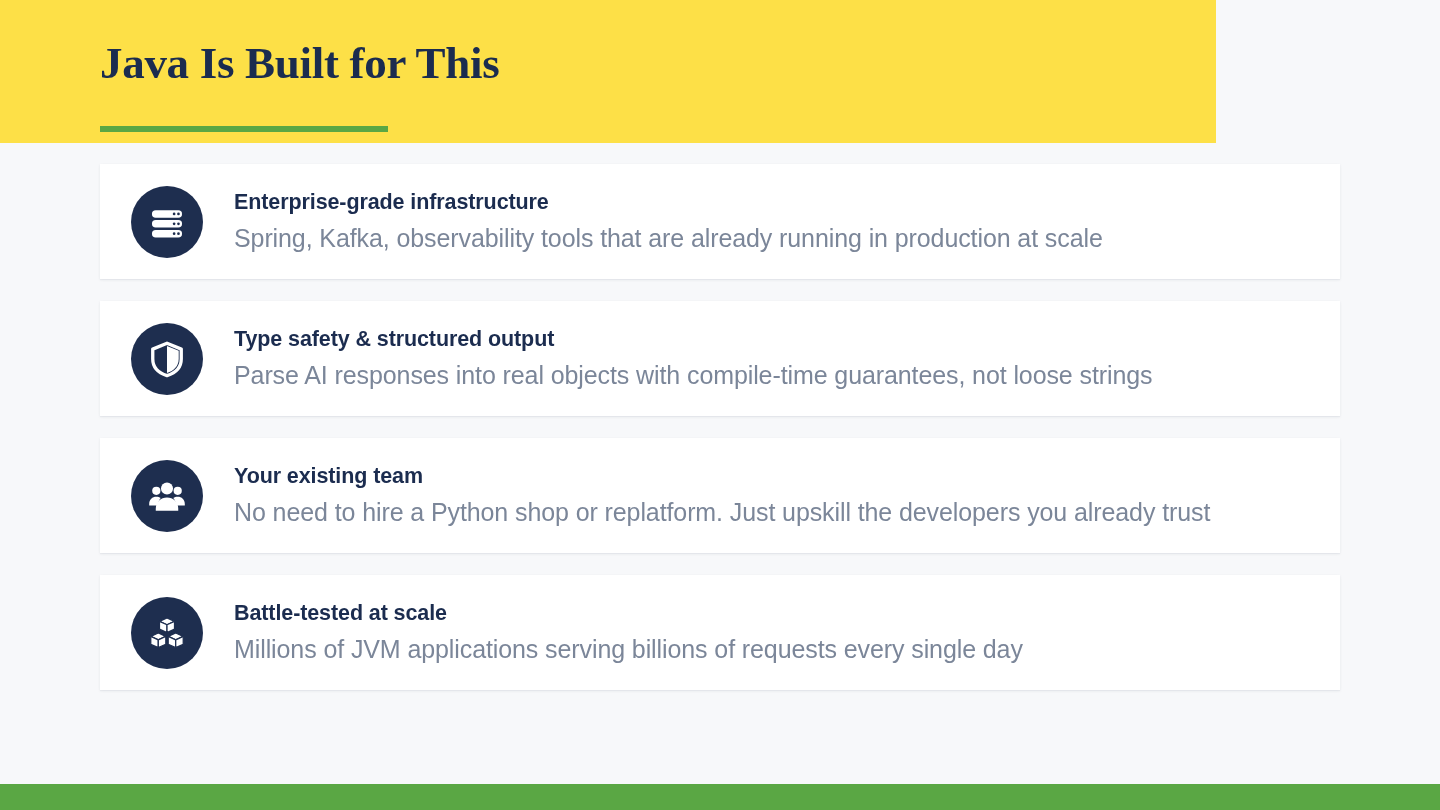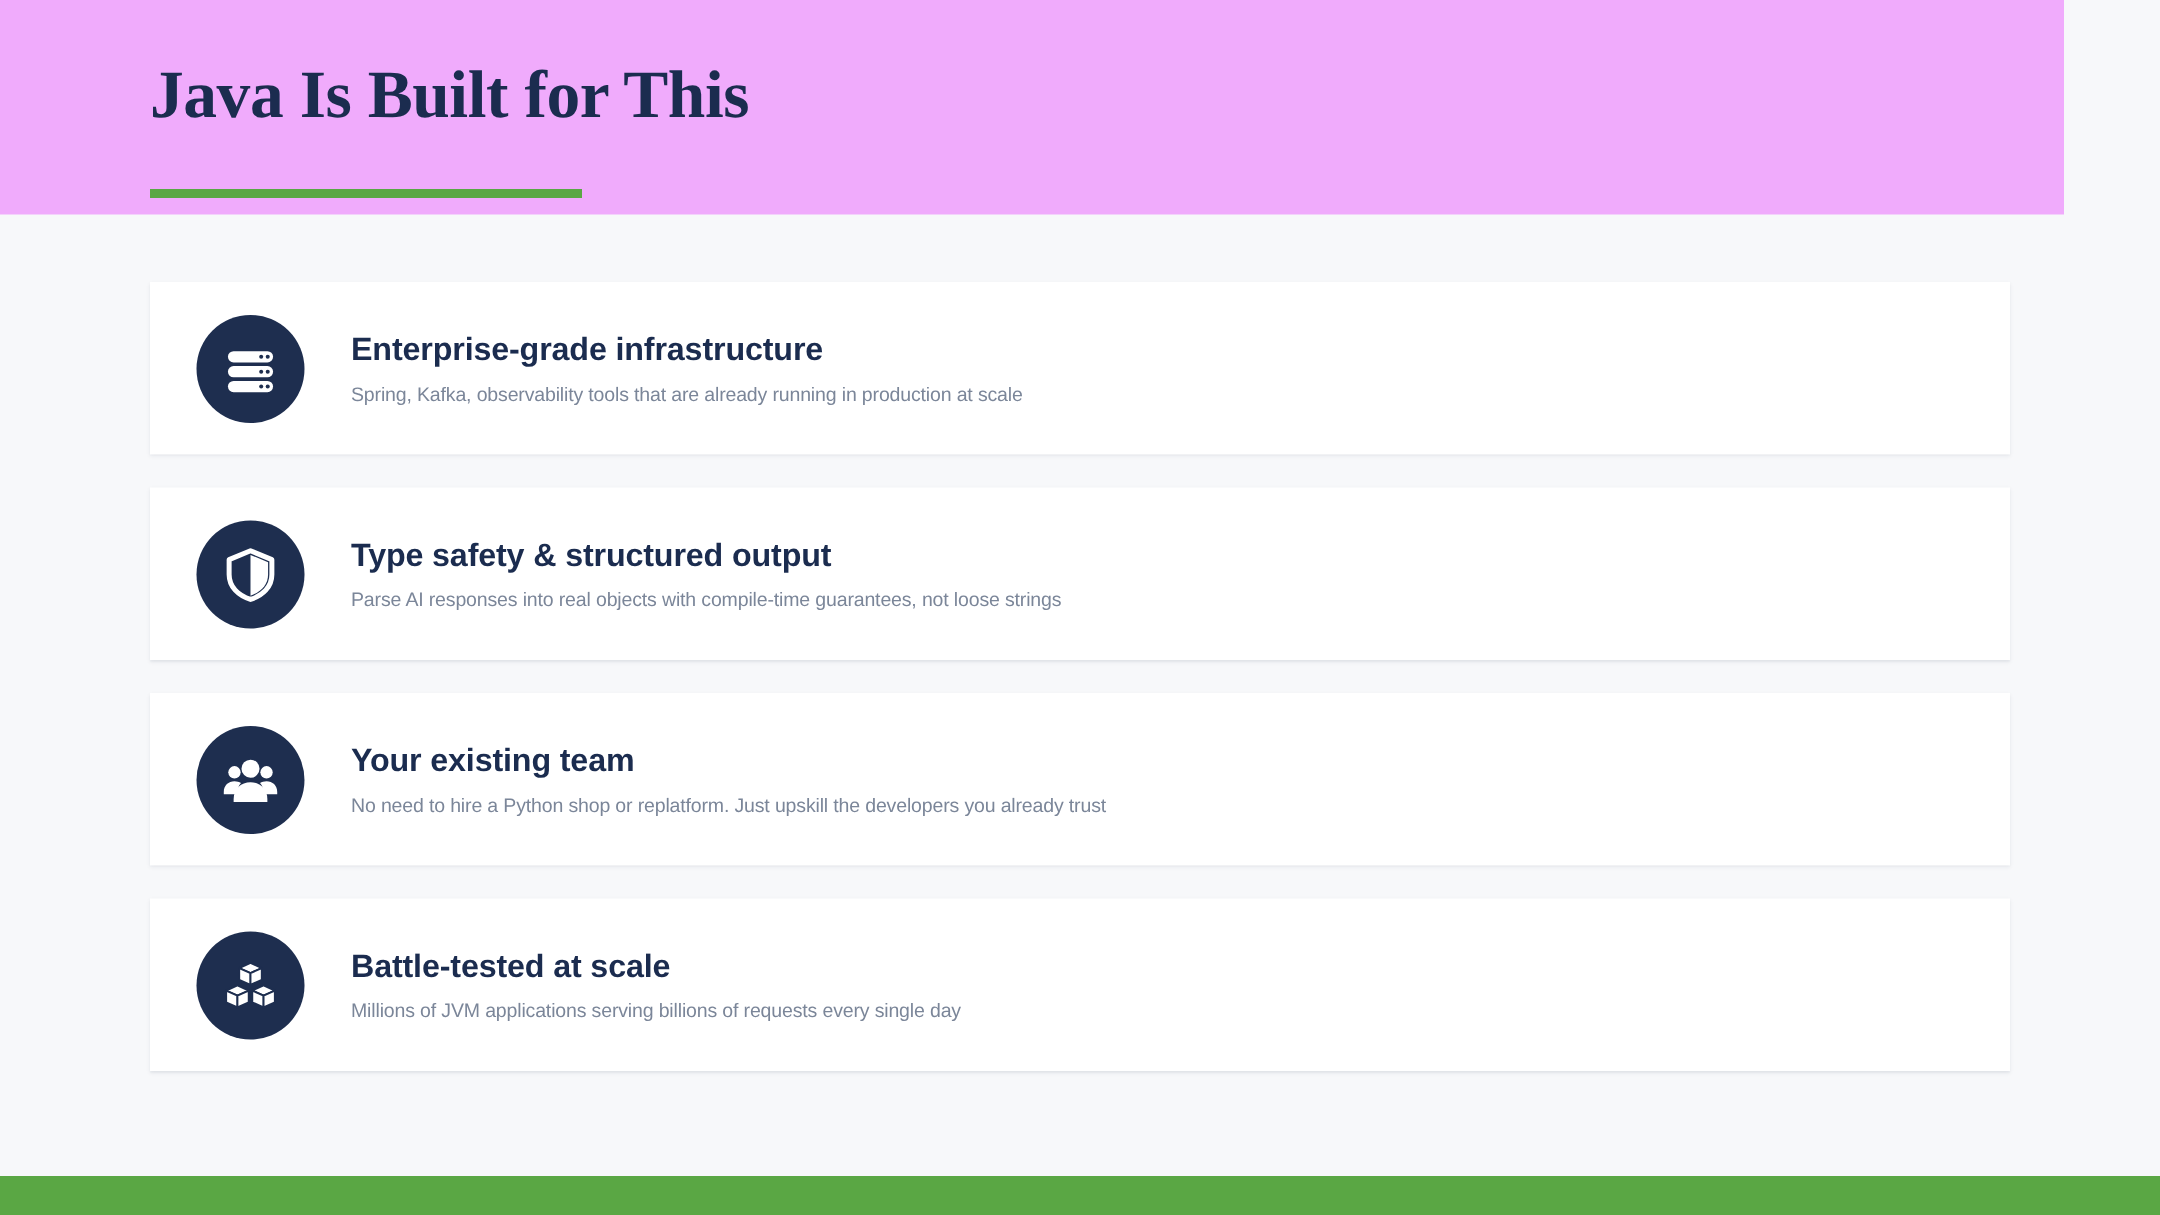--- a/index.html
+++ b/index.html
@@ -13,23 +13,23 @@
     font-family: "Liberation Sans", sans-serif;
     overflow: hidden;
     position: relative;
   }
 
   
   .slide-header {
     position: absolute;
     top: 0;
     left: 0;
-    width: 1376px;
+    width: 1216px;
     height: 143px;
-    background: #f0abfc;
+    background: #fde047;
     box-sizing: border-box;
   }
   .slide-title {
     position: absolute;
     left: 100px;
     top: 41px;
     margin: 0;
     font-family: "Liberation Serif", "DejaVu Serif", serif;
     font-size: 45px;
     font-weight: bold;
@@ -44,21 +44,21 @@
     top: 126px;
     width: 288px;
     height: 6px;
     background: #5aa744;
   }
 
   
   .card-list {
     position: absolute;
     left: 100px;
-    top: 188px;
+    top: 164px;
     width: 1240px;
   }
   .feature-card {
     position: relative;
     width: 1240px;
     height: 115px;
     background: #ffffff;
     margin-bottom: 22px;
     box-shadow: 0 1px 3px rgba(25, 40, 70, 0.07), 0 1px 1px rgba(25, 40, 70, 0.04);
     display: flex;
@@ -91,21 +91,21 @@
     margin: 0 0 9px 0;
     font-size: 21.5px;
     font-weight: bold;
     color: #1b2c4f;
     line-height: 1.15;
     letter-spacing: -0.1px;
     white-space: nowrap;
   }
   .card-desc {
     margin: 0;
-    font-size: 13px;
+    font-size: 25px;
     font-weight: normal;
     color: #7b8699;
     line-height: 1.2;
     letter-spacing: -0.1px;
     white-space: nowrap;
   }
 
   
   .footer-bar {
     position: absolute;

